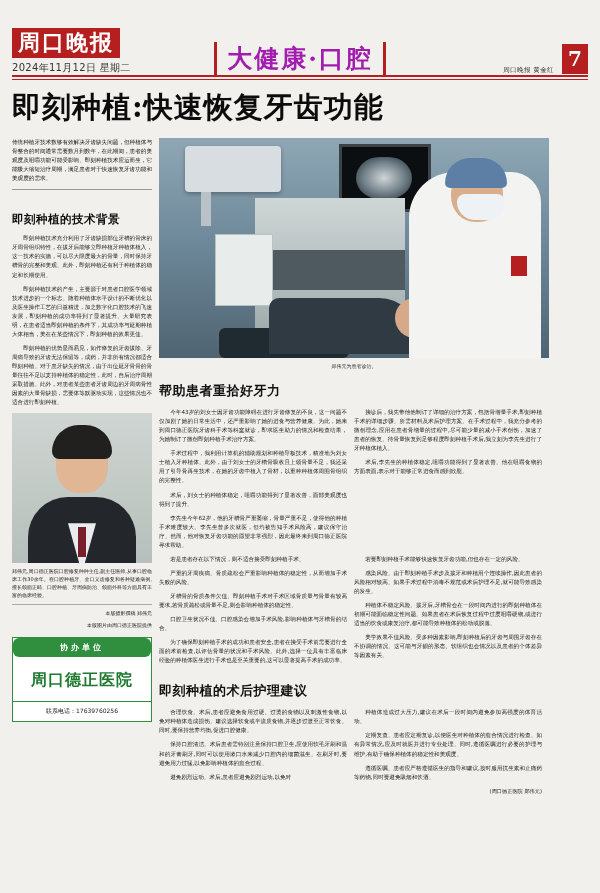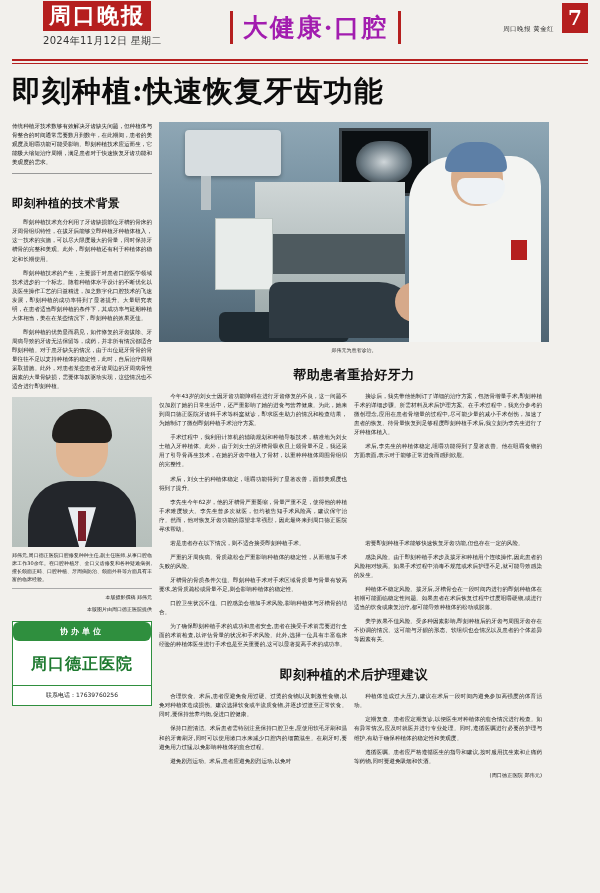--- a/index.html
+++ b/index.html
@@ -13,23 +13,22 @@
     position:relative;
     width:600px;height:893px;
     background:#f2f0ec;
     box-sizing:border-box;
     padding:0 12px;
   }
   
   .masthead{
     position:relative;
     height:58px;
-    display:flex;align-items:flex-start;
-    padding-top:1px;
-    margin-left:31px;
+    display:flex;align-items:flex-end;
+    padding-top:17px;
   }
   .logo-block{width:140px;}
   .logo-box{
     background:#b51f1f;color:#fff;
     font-family:"DejaVu Serif", serif;
     font-weight:bold;font-size:22px;
     letter-spacing:2px;
     padding:3px 6px 4px 6px;
     display:inline-block;
     line-height:1.05;
@@ -104,21 +103,21 @@
     padding-bottom:6px;margin-bottom:7px;
   }
   .sec-h{
     font-family:"DejaVu Serif", serif;
     font-weight:bold;
     font-size:11.5px;
     color:#111;
     margin:20px 0 6px 0;
     letter-spacing:.5px;
   }
-  .sec-h.center{text-align:center;font-size:13px;margin:10px 0 7px;font-family:Liberation Serif, serif;}
+  .sec-h.center{text-align:left;font-size:13px;margin:10px 0 7px;font-family:Liberation Serif, serif;}
   p{margin:0 0 5px 0;text-indent:2em;}
   
   .photo-main{
     width:390px;height:220px;
     background:linear-gradient(180deg,#8fa7b5 0%,#6f8a9b 45%,#4f6472 100%);
     position:relative;overflow:hidden;
     margin-bottom:4px;
   }
   .ph-lamp{
     position:absolute;left:26px;top:8px;width:96px;height:46px;

